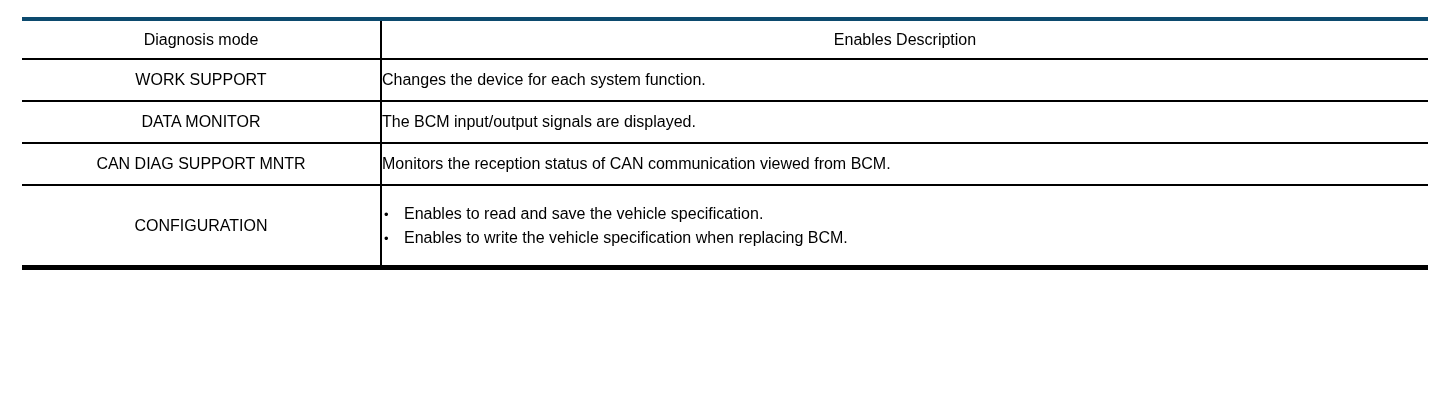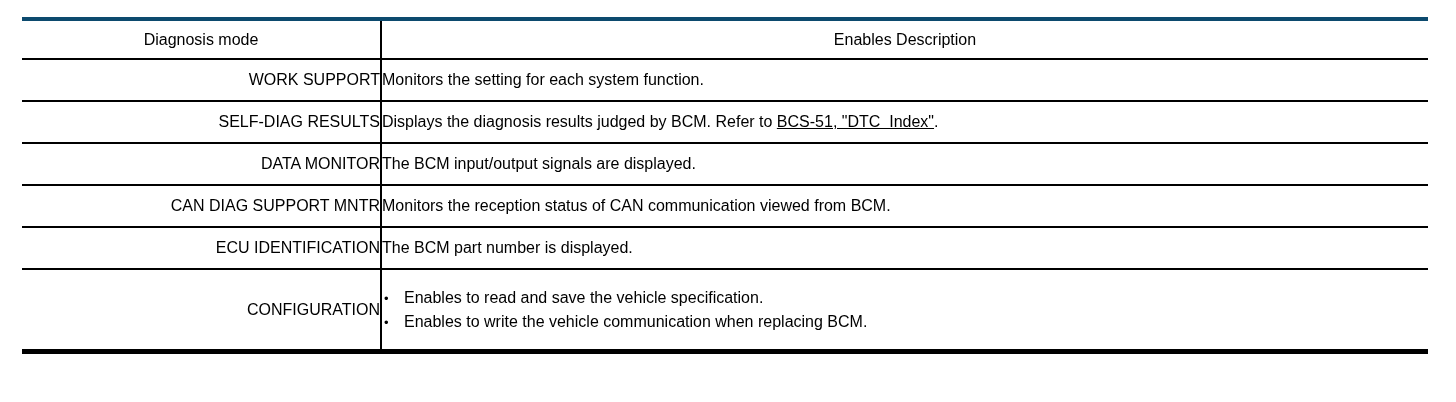--- a/index.html
+++ b/index.html
@@ -42,21 +42,21 @@
     border-right: 2px solid #000;
     width: 358px;
   }
   th.hdr {
     height: 37px;
     text-align: center;
   }
   td.mode {
     height: 40px;
     padding-left: 16px;
-    text-align: right;
+    text-align: center;
   }
   td.desc {
     height: 40px;
     padding-left: 14px;
     padding-right: 10px;
     text-align: left;
   }
   tr.tall td {
     height: 79px;
   }
@@ -86,48 +86,38 @@
   <table class="diag-table">
     <thead>
       <tr>
         <th class="hdr">Diagnosis mode</th>
         <th class="hdr">Enables Description</th>
       </tr>
     </thead>
     <tbody>
       <tr>
         <td class="mode">WORK SUPPORT</td>
-        <td class="desc">Monitors the setting for each system function.</td>
-      </tr>
-      <tr>
-        <td class="mode">SELF-DIAG RESULTS</td>
-        <td class="desc">
-          <span>Displays the diagnosis results judged by BCM. Refer to </span><span class="doc-link">BCS-51, "DTC  Index"</span><span>.</span>
-        </td>
+        <td class="desc">Changes the device for each system function.</td>
       </tr>
       <tr>
         <td class="mode">DATA MONITOR</td>
         <td class="desc">The BCM input/output signals are displayed.</td>
       </tr>
       <tr>
         <td class="mode">CAN DIAG SUPPORT MNTR</td>
         <td class="desc">Monitors the reception status of CAN communication viewed from BCM.</td>
-      </tr>
-      <tr>
-        <td class="mode">ECU IDENTIFICATION</td>
-        <td class="desc">The BCM part number is displayed.</td>
       </tr>
       <tr class="tall">
         <td class="mode">CONFIGURATION</td>
         <td class="desc">
           <div class="bullet-line">
             <span class="bullet">•</span>
             <span>Enables to read and save the vehicle specification.</span>
           </div>
           <div class="bullet-line">
             <span class="bullet">•</span>
-            <span>Enables to write the vehicle communication when replacing BCM.</span>
+            <span>Enables to write the vehicle specification when replacing BCM.</span>
           </div>
         </td>
       </tr>
     </tbody>
   </table>
 </div>
 
 </body></html>

